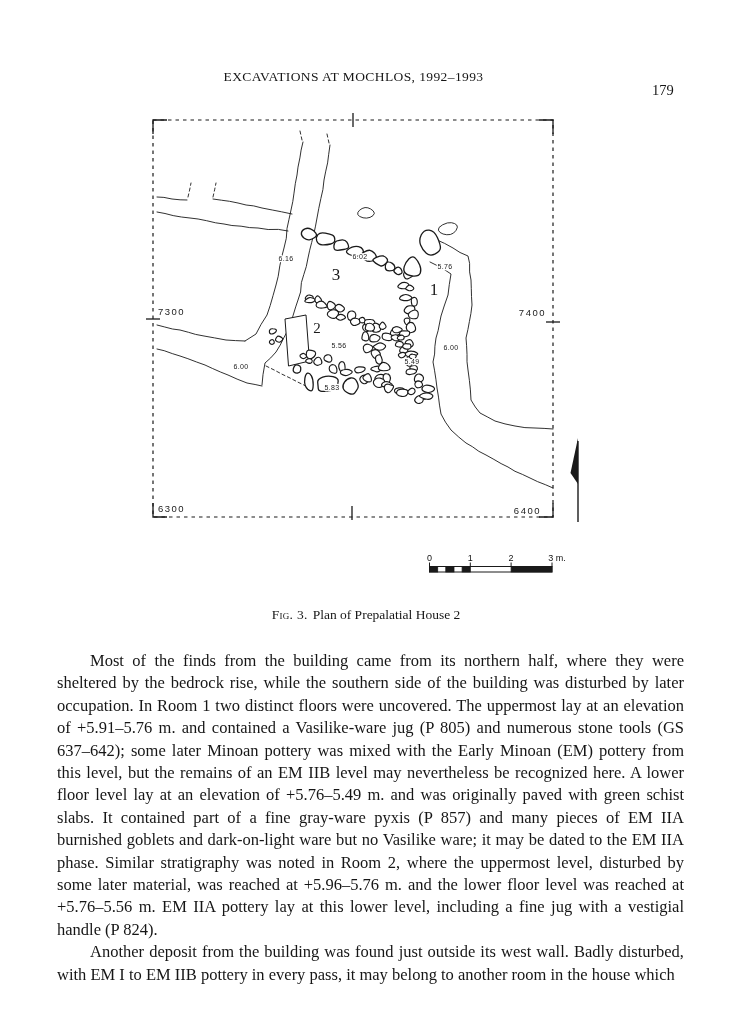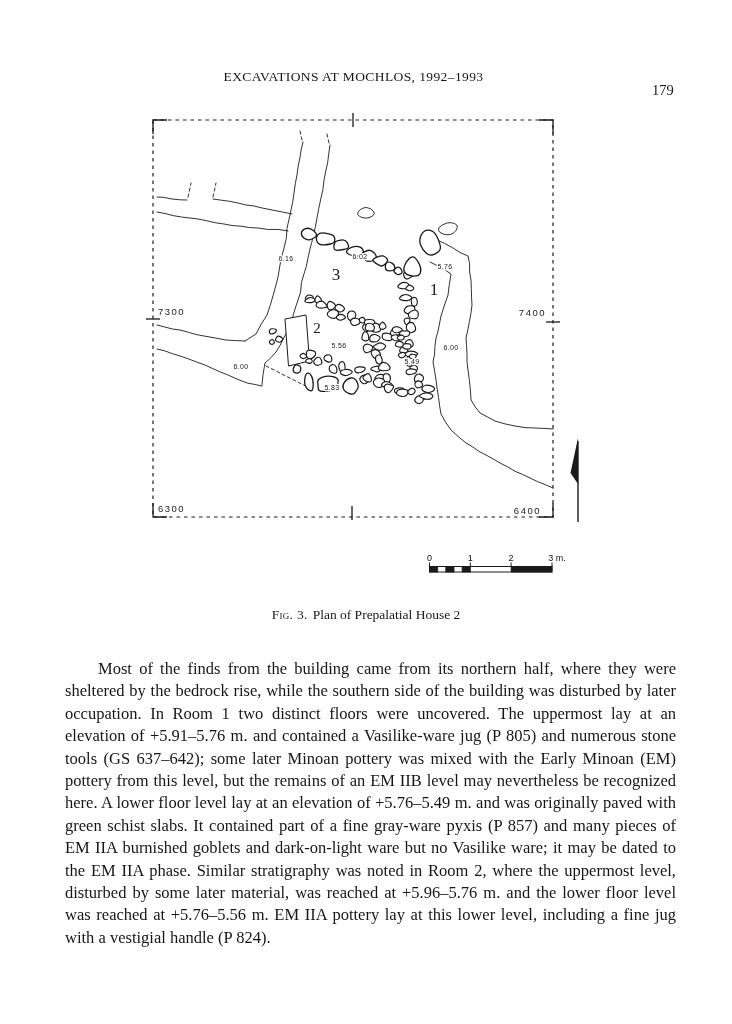--- a/index.html
+++ b/index.html
@@ -6,21 +6,21 @@
   .page{position:relative;width:732px;height:1024px;background:#ffffff;overflow:hidden;
         font-family:"Liberation Serif",serif;color:#161616;}
   .running-head{position:absolute;top:69px;left:140px;width:427px;text-align:center;
         font-size:13.5px;letter-spacing:.4px;}
   .page-number{position:absolute;top:82px;left:652px;font-size:14.5px;}
   .caption{position:absolute;top:607px;left:0;width:732px;text-align:center;font-size:13.5px;font-family:Liberation Serif, serif;}
   .caption .fig-label{font-variant:small-caps;letter-spacing:.3px;}
   .caption .cap-text{margin-left:5px;}
   .body-text{position:absolute;top:650px;left:57px;width:627px;font-size:16.5px;
         line-height:22.4px;text-align:justify;}
-  .body-text p{margin:8px;text-indent:33px;}
+  .body-text p{margin:0;text-indent:33px;}
   
   svg.plan{position:absolute;left:140px;top:108px;}
   .tl{fill:none;stroke:#1a1a1a;stroke-width:.9;stroke-linejoin:round;stroke-linecap:round;}
   .tld{fill:none;stroke:#1a1a1a;stroke-width:.9;stroke-dasharray:3.2 2.8;stroke-linecap:round;}
   .stone{fill:#fff;stroke:#1a1a1a;stroke-width:1.15;stroke-linejoin:round;}
   .bigstone{fill:#fff;stroke:#1a1a1a;stroke-width:1.3;stroke-linejoin:round;}
   .thinblob{fill:#fff;stroke:#1a1a1a;stroke-width:.9;}
   .slab{fill:#fff;stroke:#1a1a1a;stroke-width:1;stroke-linejoin:round;}
   .dash-border{fill:none;stroke:#1a1a1a;stroke-width:1.2;stroke-dasharray:3.5 4;}
   .solidmark{fill:none;stroke:#1a1a1a;stroke-width:1.3;}
@@ -208,15 +208,16 @@
       <text class="scalelab" x="557" y="561" text-anchor="middle">3 m.</text>
     </g>
   </svg>
 
   <div class="caption">
     <span class="fig-label">Fig. 3.</span><span class="cap-text">Plan of Prepalatial House 2</span>
   </div>
 
   <div class="body-text">
     <p>Most of the finds from the building came from its northern half, where they were sheltered by the bedrock rise, while the southern side of the building was disturbed by later occupation. In Room 1 two distinct floors were uncovered. The uppermost lay at an elevation of +5.91–5.76 m. and contained a Vasilike-ware jug (P 805) and numerous stone tools (GS 637–642); some later Minoan pottery was mixed with the Early Minoan (EM) pottery from this level, but the remains of an EM IIB level may nevertheless be recognized here. A lower floor level lay at an elevation of +5.76–5.49 m. and was originally paved with green schist slabs. It contained part of a fine gray-ware pyxis (P 857) and many pieces of EM IIA burnished goblets and dark-on-light ware but no Vasilike ware; it may be dated to the EM IIA phase. Similar stratigraphy was noted in Room 2, where the uppermost level, disturbed by some later material, was reached at +5.96–5.76 m. and the lower floor level was reached at +5.76–5.56 m. EM IIA pottery lay at this lower level, including a fine jug with a vestigial handle (P 824).</p>
+    <p>Another deposit from the building was found just outside its west wall. Badly disturbed, with EM I to EM IIB pottery in every pass, it may belong to another room in the house which</p>
   </div>
 
 </div>
 
 </body></html>

